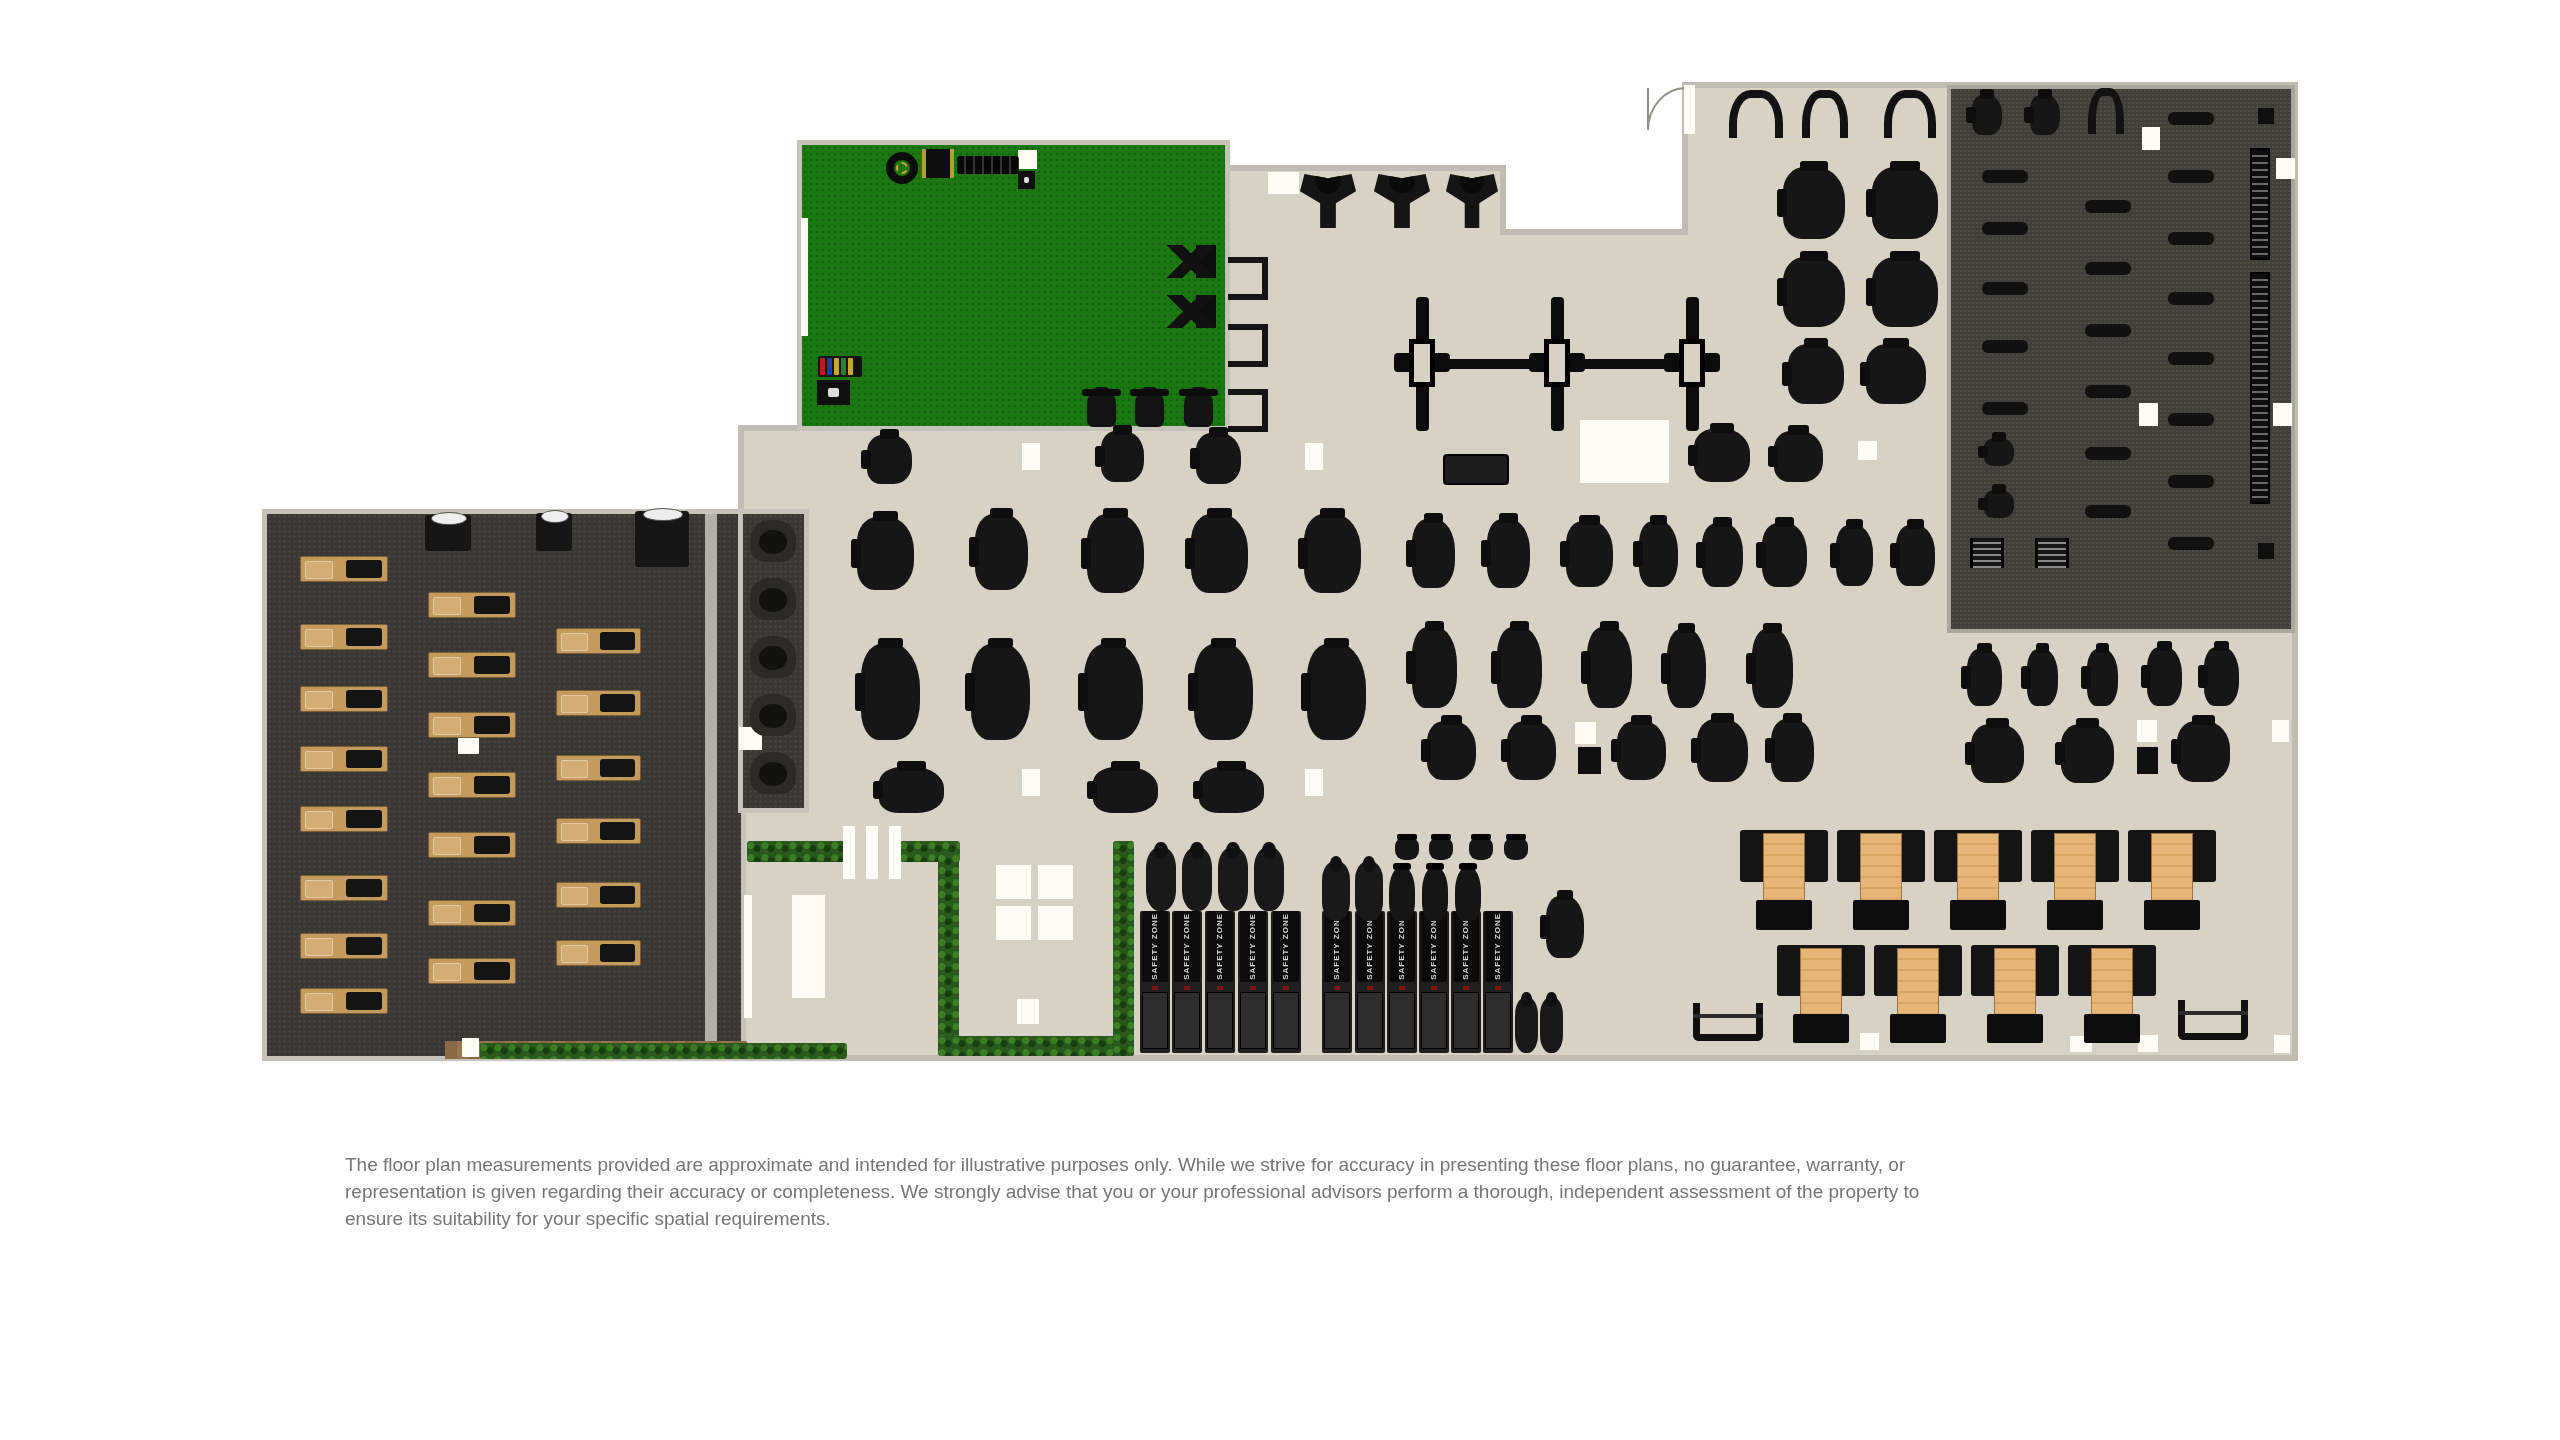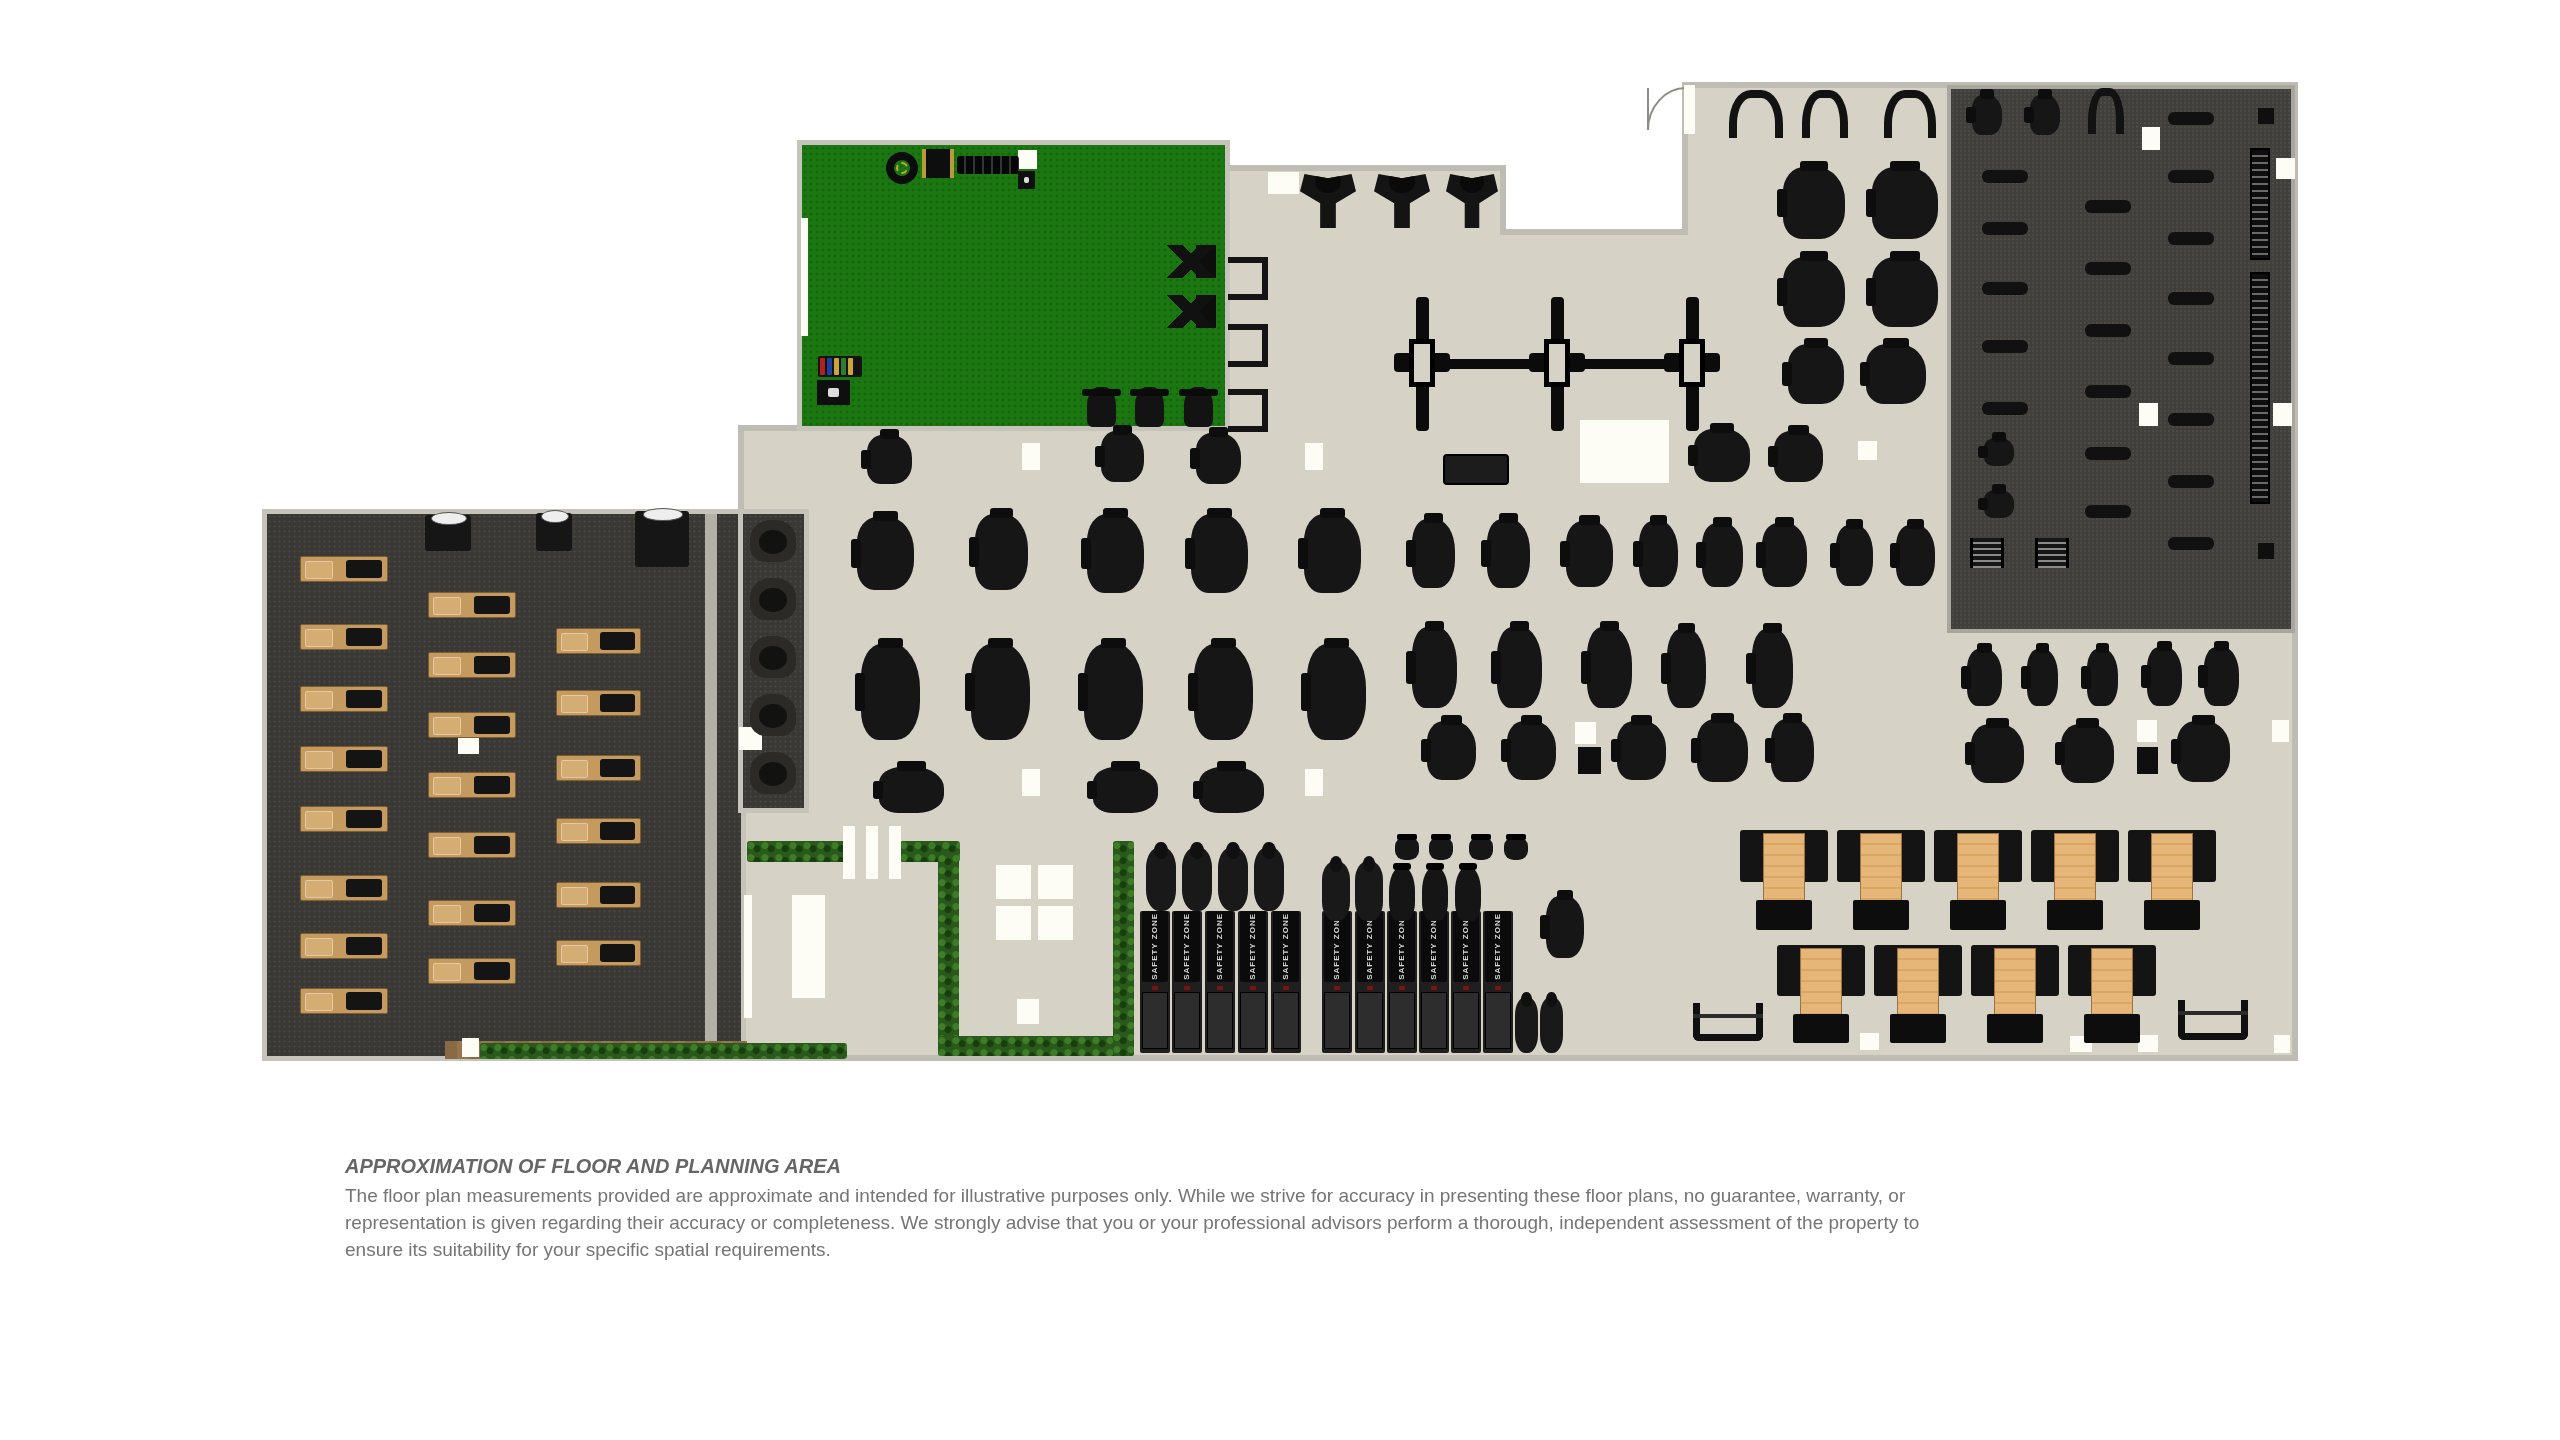--- a/index.html
+++ b/index.html
@@ -414,16 +414,15 @@
       <div class="eq t-platform-rack" style="left: 2068px; top: 945px; width: 88px; height: 98px;">
         <div class="pr-top"></div>
         <div class="pr-wood"></div>
         <div class="pr-bot"></div>
       </div>
       <div class="eq t-stand" style="left: 1693px; top: 1003px; width: 70px; height: 38px;"></div>
       <div class="eq t-stand" style="left: 2178px; top: 1000px; width: 70px; height: 40px;"></div>
       <div class="eq t-table-grid" style="left: 996px; top: 865px; width: 77px; height: 75px;"></div>
     </div>
   <div class="disclaimer">
-    <h3>APPROXIMATION OF FLOOR AND PLANNING AREA</h3>
     <p>The floor plan measurements provided are approximate and intended for illustrative purposes only. While we strive for accuracy in presenting these floor plans, no guarantee, warranty, or representation is given regarding their accuracy or completeness. We strongly advise that you or your professional advisors perform a thorough, independent assessment of the property to ensure its suitability for your specific spatial requirements.</p>
   </div>
 </div>
 
 </body></html>

